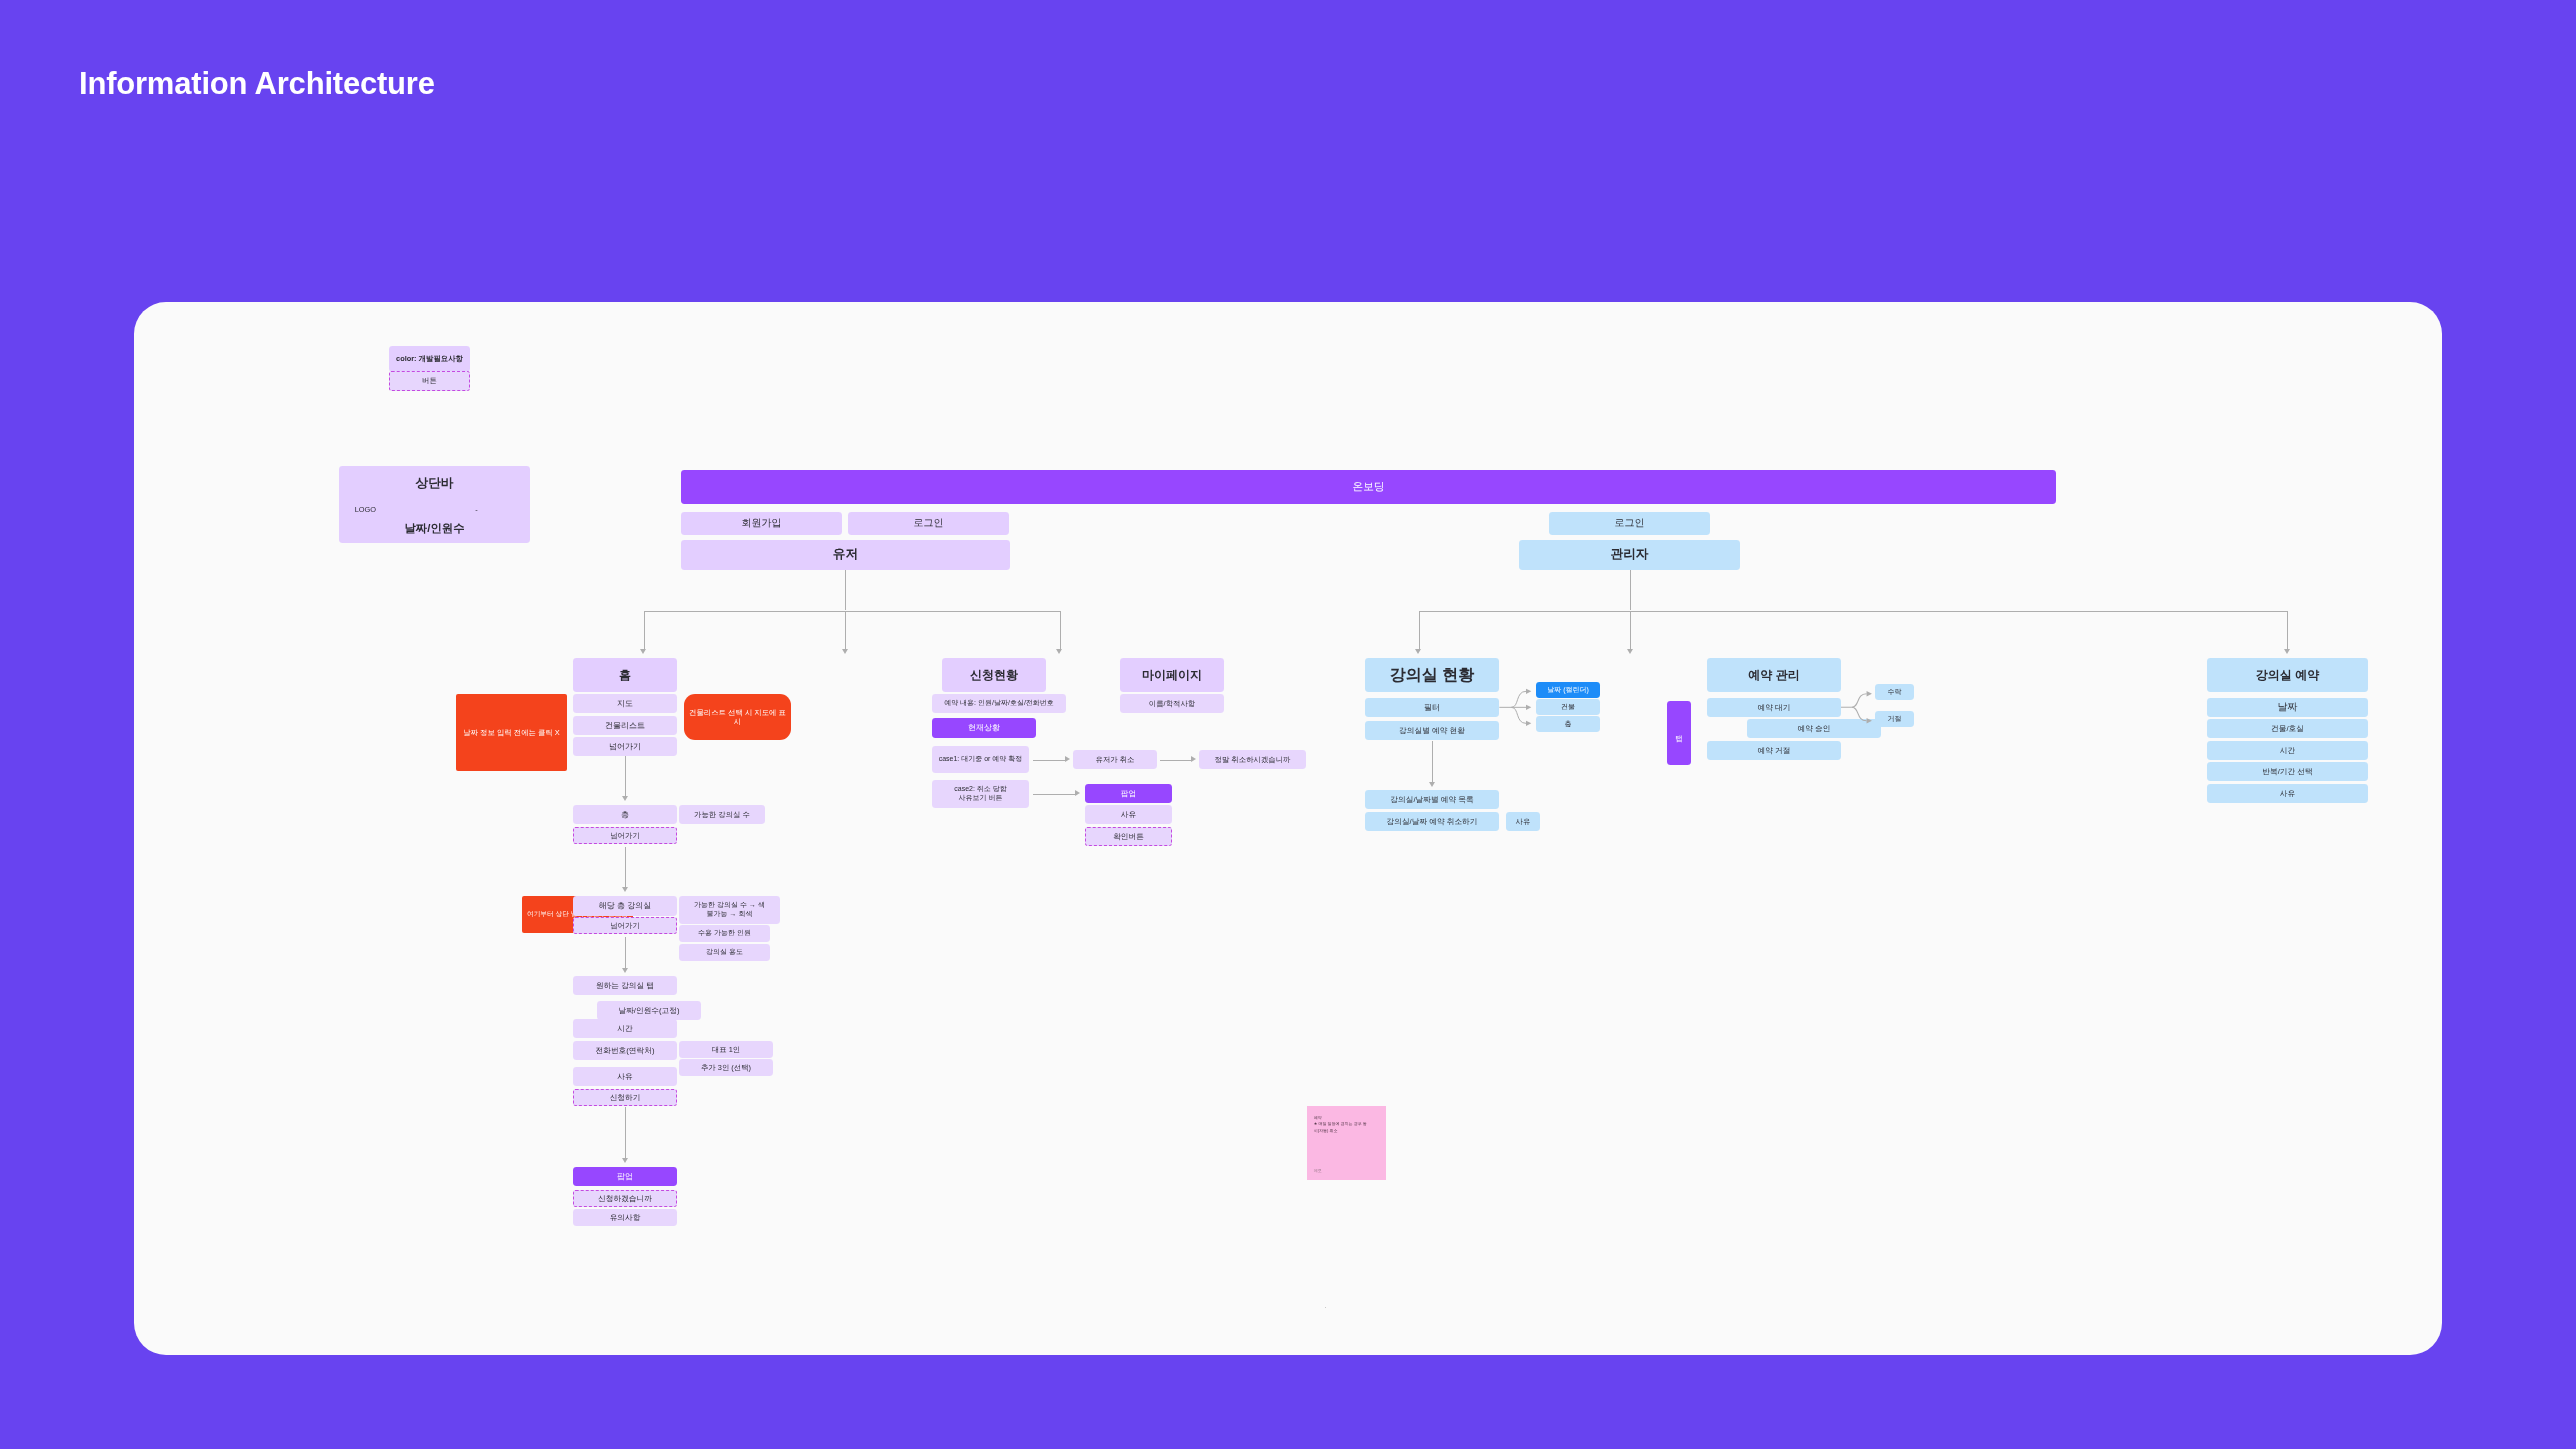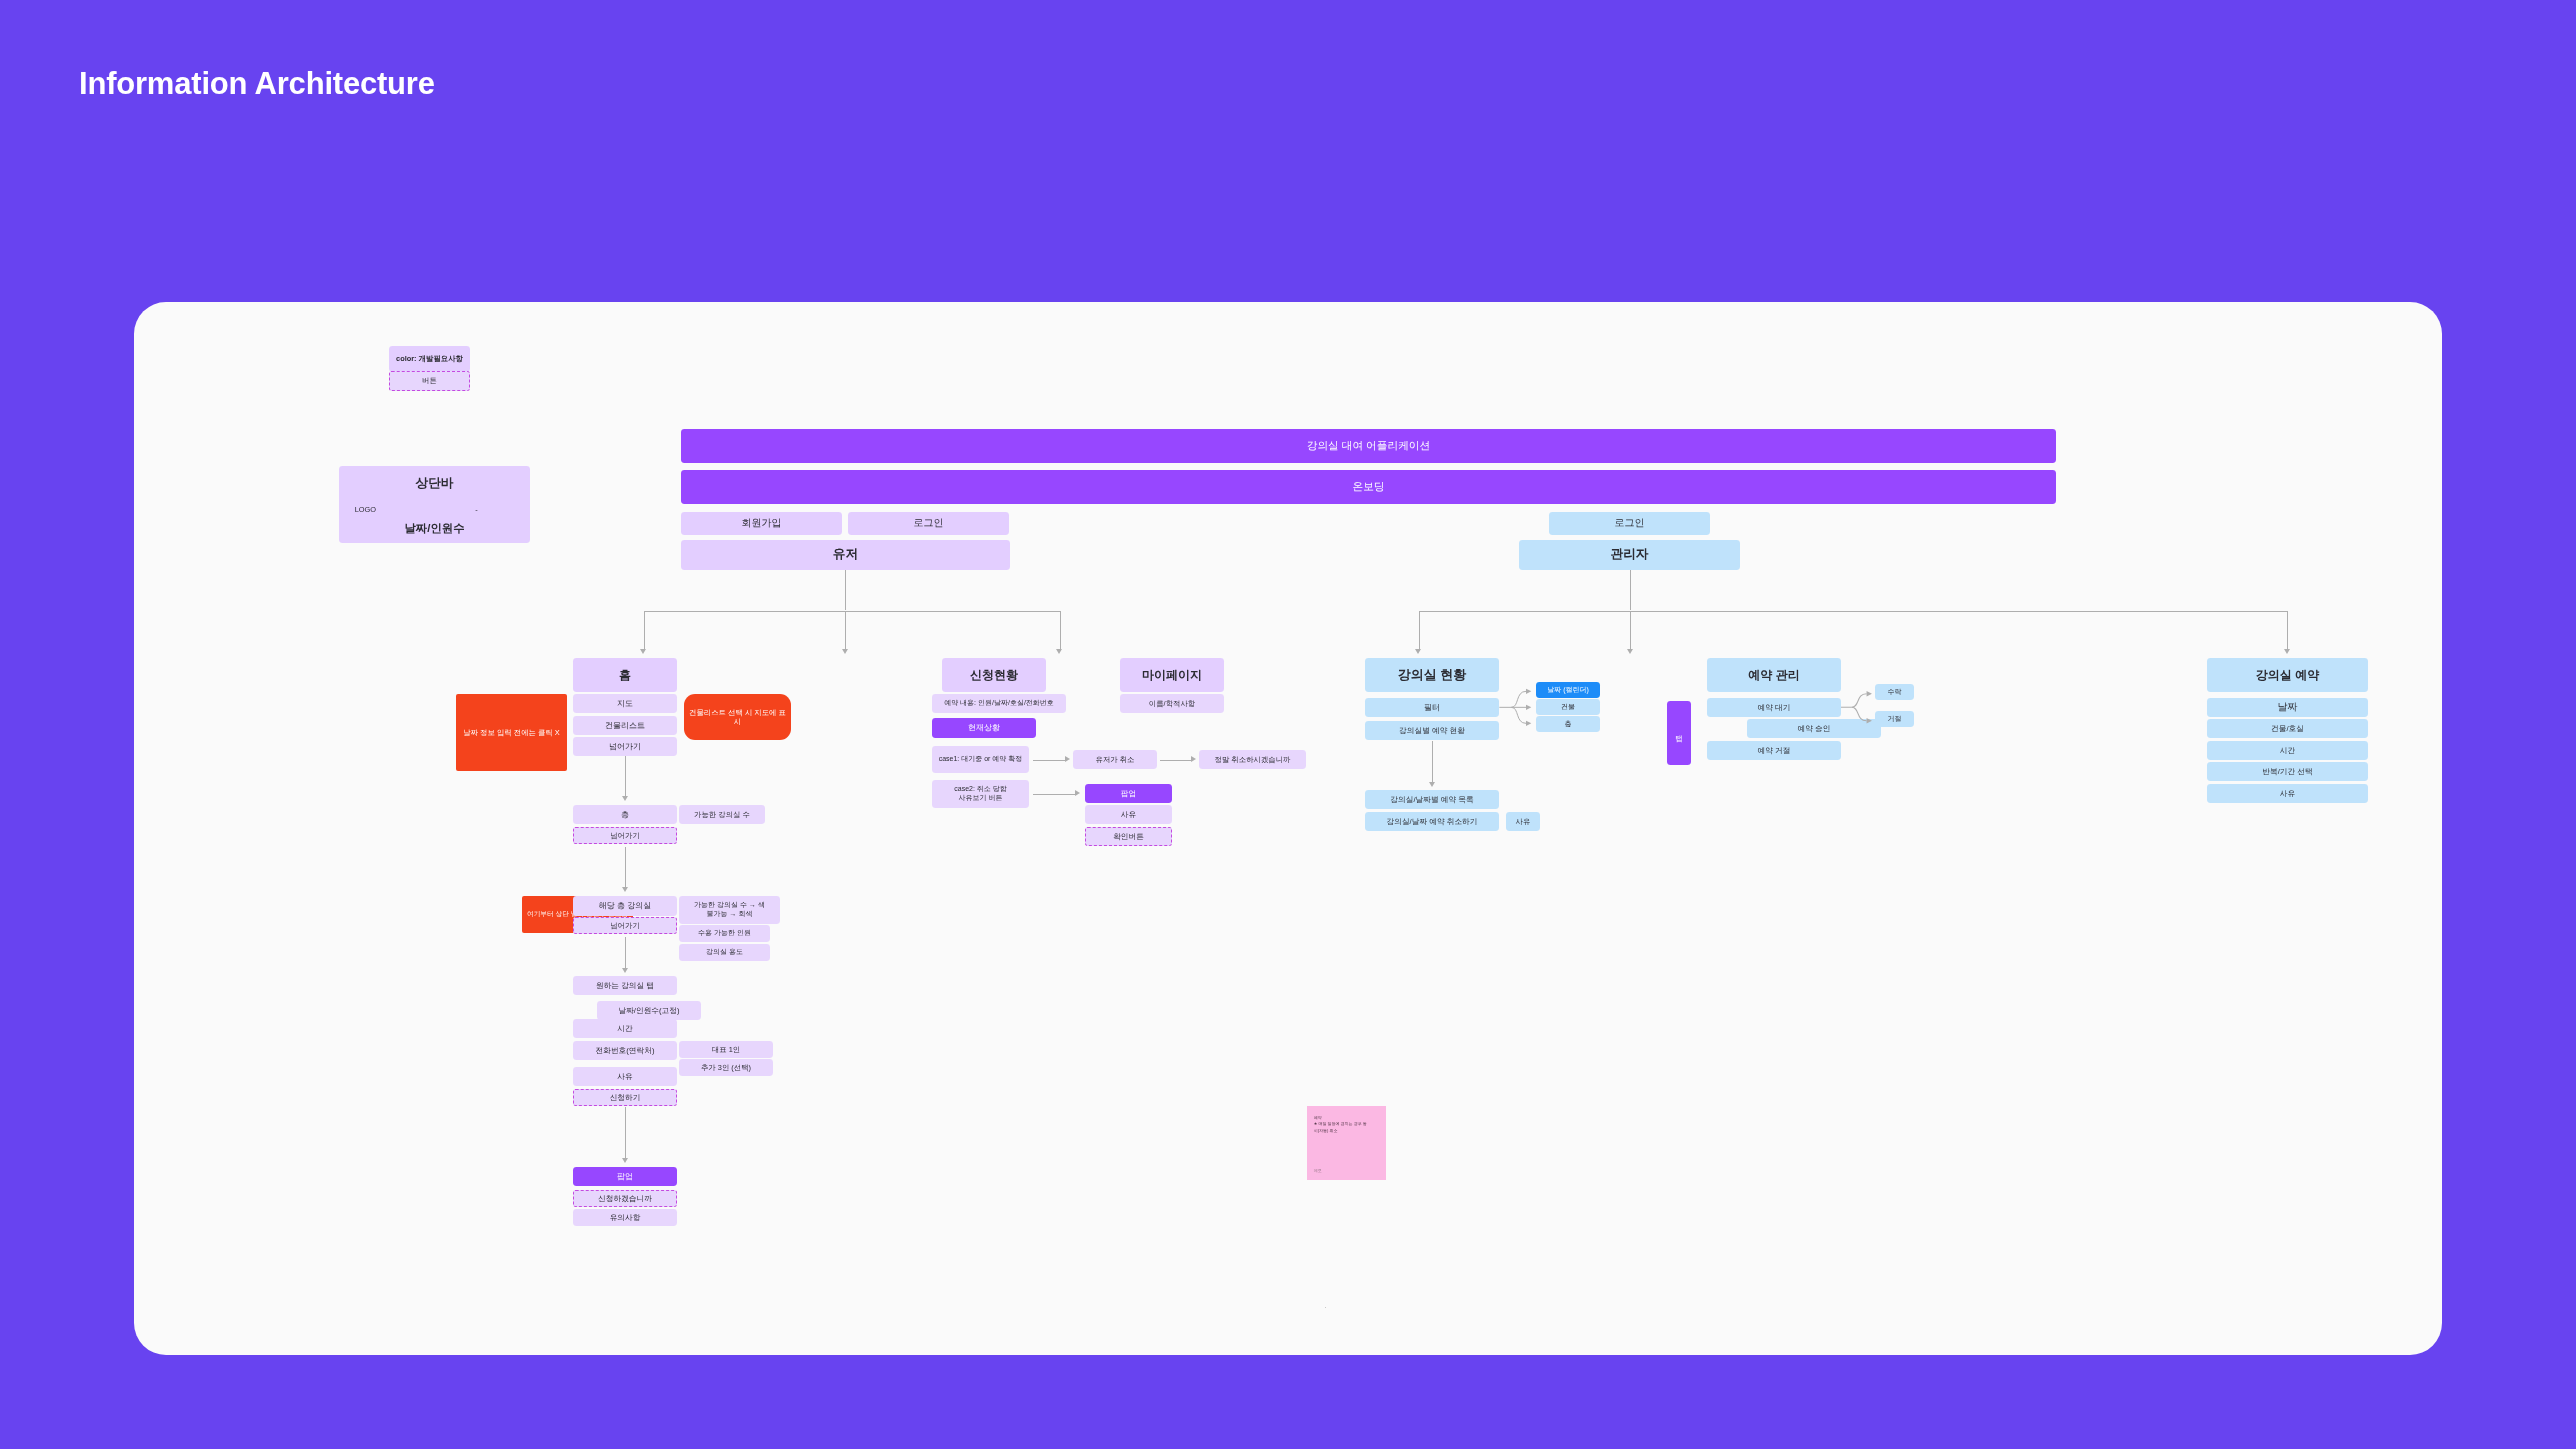--- a/index.html
+++ b/index.html
@@ -58,21 +58,20 @@
 
   <div class="node lilac" style="left:255px;top:44px;width:81px;height:25.5px;font-size:7.4px;font-weight:bold;">color: 개발필요사항</div>
   <div class="node dashed" style="left:255px;top:69px;width:81px;height:20px;font-size:7.4px;">버튼</div>
 
   <div style="position:absolute;left:205px;top:164px;width:191px;height:77px;background:#e3ceff;border-radius:3.4px;"></div>
   <div class="node title-node" style="left:205px;top:168px;width:191px;height:27px;font-size:12.7px;background:transparent;">상단바</div>
   <div class="node" style="left:218px;top:201px;width:47px;height:13.4px;font-size:7.4px;background:transparent;justify-content:flex-start;">LOGO</div>
   <div class="node" style="left:329px;top:201px;width:27px;height:13.4px;font-size:7.4px;background:transparent;">-</div>
   <div class="node title-node" style="left:205px;top:216px;width:191px;height:20px;font-size:11.4px;background:transparent;">날짜/인원수</div>
 
-  <div class="node purple" style="left:547px;top:127px;width:1375px;height:34px;font-size:10.7px;border-radius:3.4px;">강의실 대여 어플리케이션</div>
   <div class="node purple" style="left:547px;top:168px;width:1375px;height:34px;font-size:10.7px;border-radius:3.4px;">온보딩</div>
 
   <div class="node lilac" style="left:547px;top:210px;width:161px;height:23px;font-size:10px;">회원가입</div>
   <div class="node lilac" style="left:714px;top:210px;width:161px;height:23px;font-size:10px;">로그인</div>
   <div class="node lilac title-node" style="left:547px;top:238px;width:329px;height:30px;font-size:12.7px;">유저</div>
 
   <div class="node blue" style="left:1415px;top:210px;width:161px;height:23px;font-size:10px;">로그인</div>
   <div class="node blue title-node" style="left:1385px;top:238px;width:221px;height:30px;font-size:12.7px;">관리자</div>
 
   <div class="ln lnv" style="left:711px;top:268px;height:40px;"></div>
@@ -162,21 +161,21 @@
   <div class="node lilac title-node" style="left:986px;top:356px;width:104px;height:34px;font-size:12px;">마이페이지</div>
   <div class="node lilac-lite" style="left:986px;top:392px;width:104px;height:19px;font-size:7.4px;">이름/학적사항</div>
 
   <div style="position:absolute;left:1173px;top:804px;width:79px;height:74px;background:#fbb8e3;">
     <div style="position:absolute;left:6.7px;top:9.4px;font-size:4px;color:#4a3040;">예약</div>
     <div style="position:absolute;left:6.7px;top:15.4px;font-size:4px;color:#4a3040;">★ 매일 일정에 겹치는 경우 동</div>
     <div style="position:absolute;left:6.7px;top:21.5px;font-size:4px;color:#4a3040;">시(자동) 취소</div>
     <div style="position:absolute;left:6.7px;top:62px;font-size:4px;color:#9a7a8c;">메모</div>
   </div>
 
-  <div class="node blue title-node" style="left:1231px;top:356px;width:134px;height:34px;font-size:13px;">강의실 현황</div>
+  <div class="node blue title-node" style="left:1231px;top:356px;width:134px;height:34px;font-size:16px;">강의실 현황</div>
   <div class="node blue" style="left:1231px;top:396px;width:134px;height:19px;font-size:8px;">필터</div>
 
   <svg class="brace" style="left:1365px;top:384px;width:74px;height:60px;" viewBox="0 0 110 90">
     <path d="M0 32 L18 32" stroke="#aeaeae" fill="none" stroke-width="1.5"></path>
     <path d="M18 32 C30 32 24 8 40 8" stroke="#aeaeae" fill="none" stroke-width="1.5"></path>
     <path d="M18 32 L40 32" stroke="#aeaeae" fill="none" stroke-width="1.5"></path>
     <path d="M18 32 C30 32 24 56 40 56" stroke="#aeaeae" fill="none" stroke-width="1.5"></path>
     <polygon points="40,4 48,8 40,12" fill="#aeaeae"></polygon>
     <polygon points="40,28 48,32 40,36" fill="#aeaeae"></polygon>
     <polygon points="40,52 48,56 40,60" fill="#aeaeae"></polygon>

